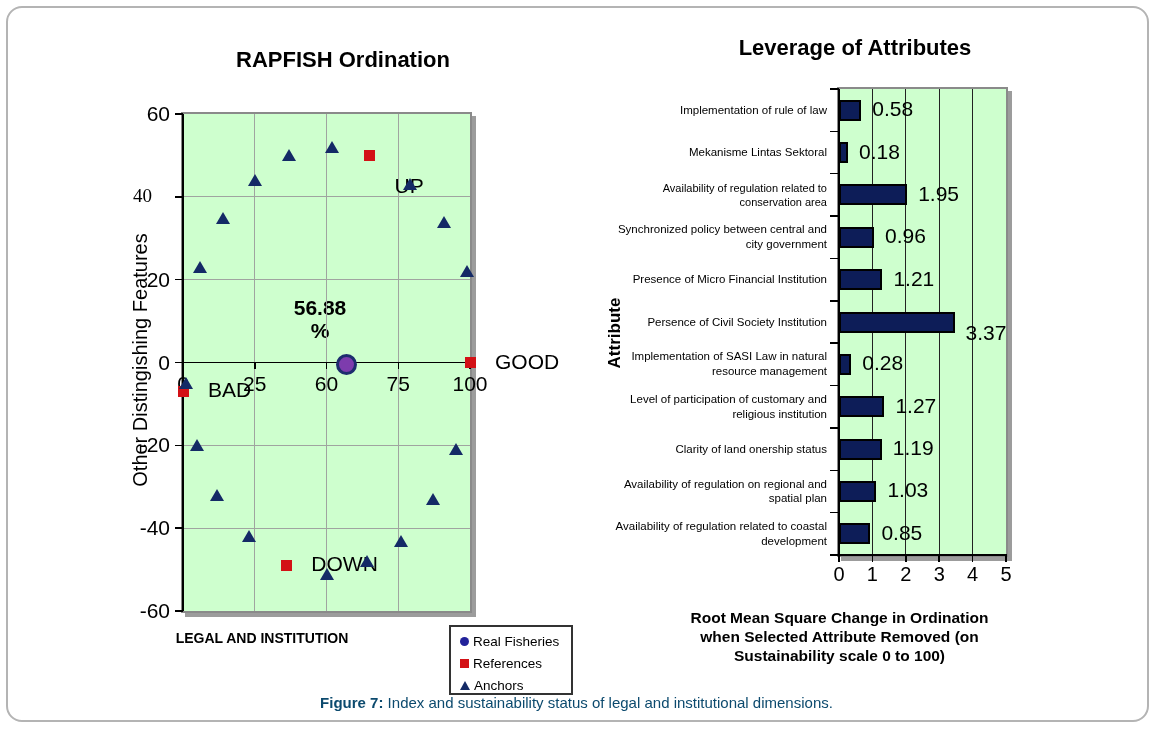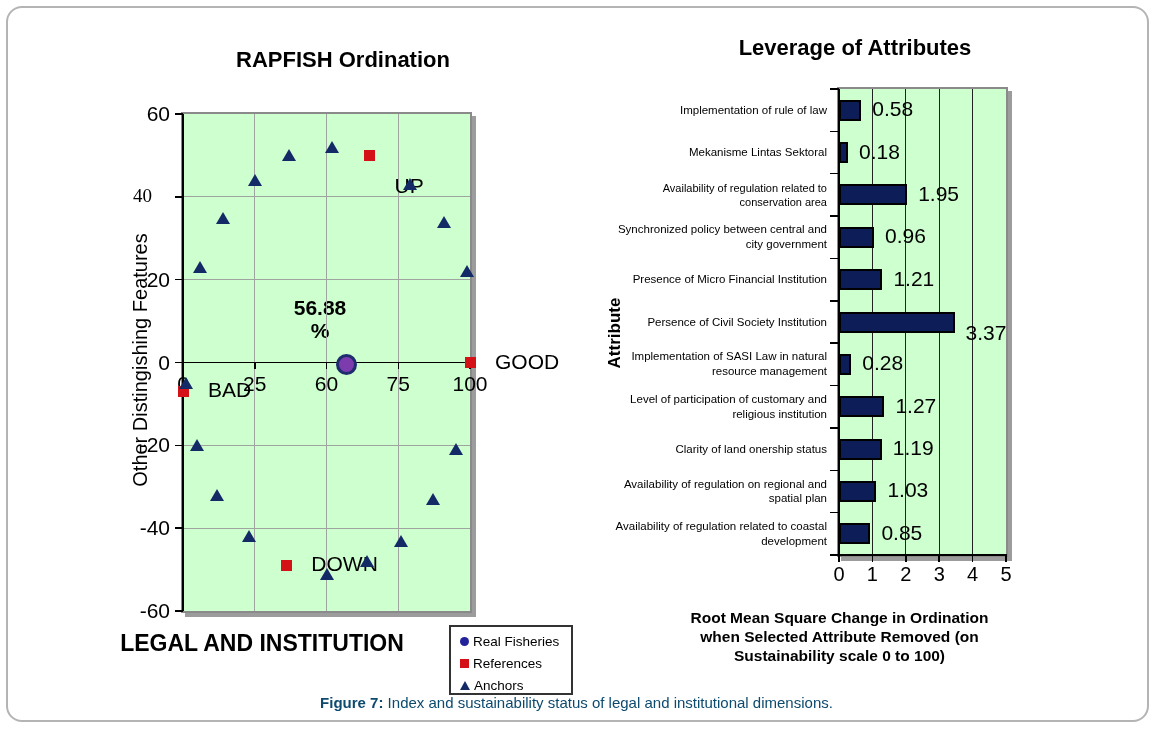--- a/index.html
+++ b/index.html
@@ -10,21 +10,21 @@
          border:2px solid #b4b4b4;border-radius:16px;}
   #ord-plot{position:absolute;left:181px;top:112px;width:287px;height:497px;
             border:2px solid #8a8a8a;background:#ceffce;box-shadow:4px 4px 0 #9c9c9c;}
   #lev-plot{position:absolute;left:837px;top:87px;width:167px;height:466px;
             border:2px solid #8a8a8a;background:#ceffce;box-shadow:4px 4px 0 #9c9c9c;}
   #ord-title{position:absolute;left:143px;top:47px;width:400px;text-align:center;
              font-size:22px;font-weight:bold;}
   #ord-ylabel{position:absolute;left:-59px;top:348px;width:400px;height:24px;text-align:center;
               font-size:20px;transform:rotate(-90deg);}
   #ord-xlabel{position:absolute;left:112px;top:630px;width:300px;text-align:center;
-              font-size:23px;font-weight:bold;}
+              font-size:14px;font-weight:bold;}
   #ord-annotation{position:absolute;left:250px;top:296px;width:140px;text-align:center;
                   font-size:21px;font-weight:bold;line-height:23px;}
   #ord-legend{position:absolute;left:449px;top:625px;width:124px;height:70px;
               border:2px solid #333;background:#fff;padding-top:3px;box-sizing:border-box;}
   .legend-row{display:flex;align-items:center;height:22px;padding-left:9px;font-size:13.5px;}
   .legend-marker{display:inline-block;margin-right:4px;}
   #lev-title{position:absolute;left:655px;top:35px;width:400px;text-align:center;
              font-size:22px;font-weight:bold;}
   #lev-ylabel{position:absolute;left:417px;top:321px;width:400px;height:24px;text-align:center;
               font-size:17px;font-weight:bold;transform:rotate(-90deg);}

